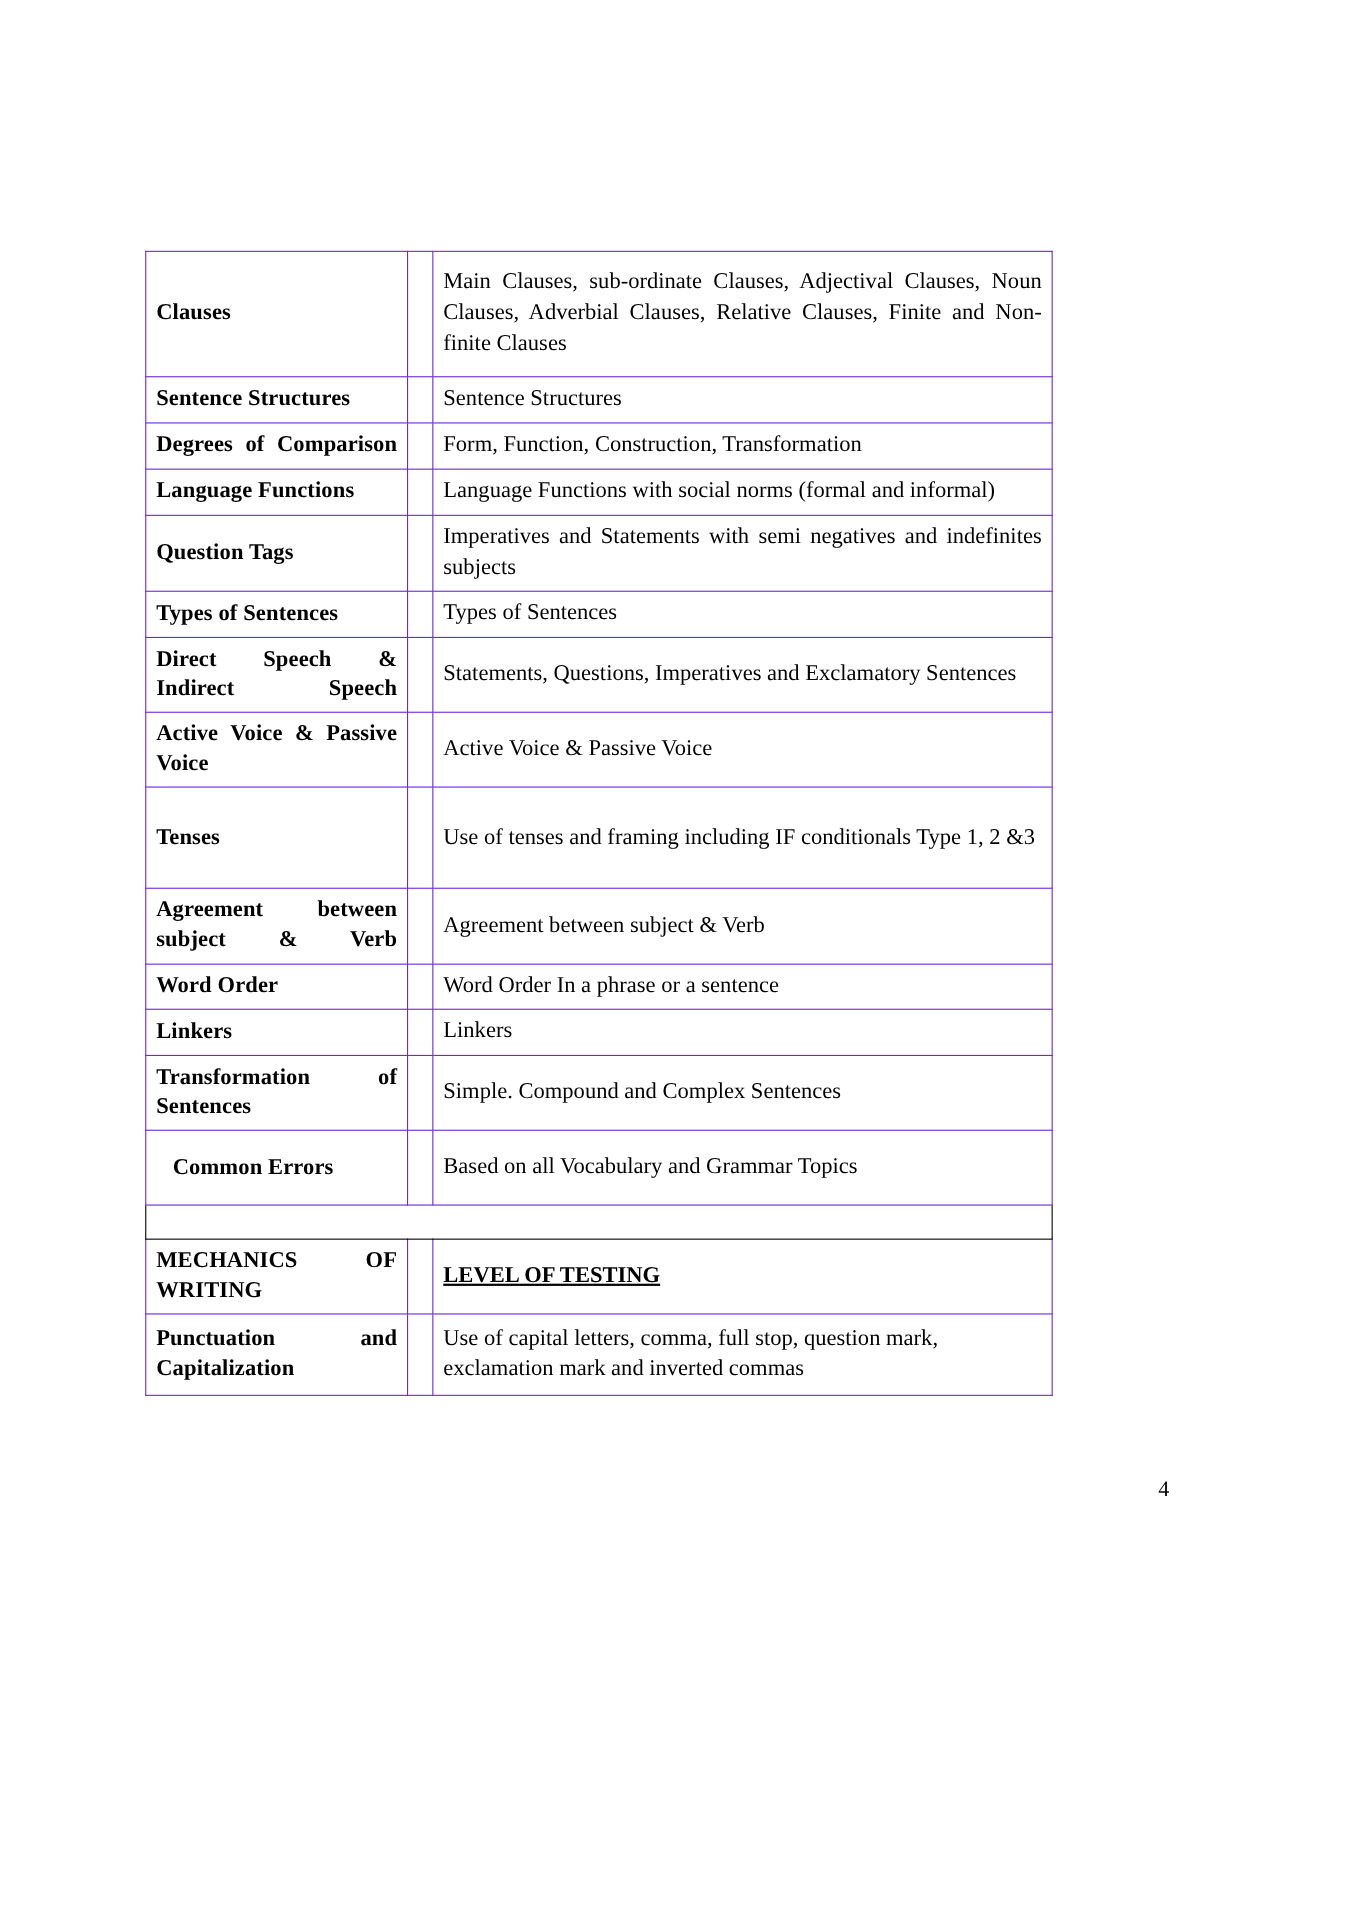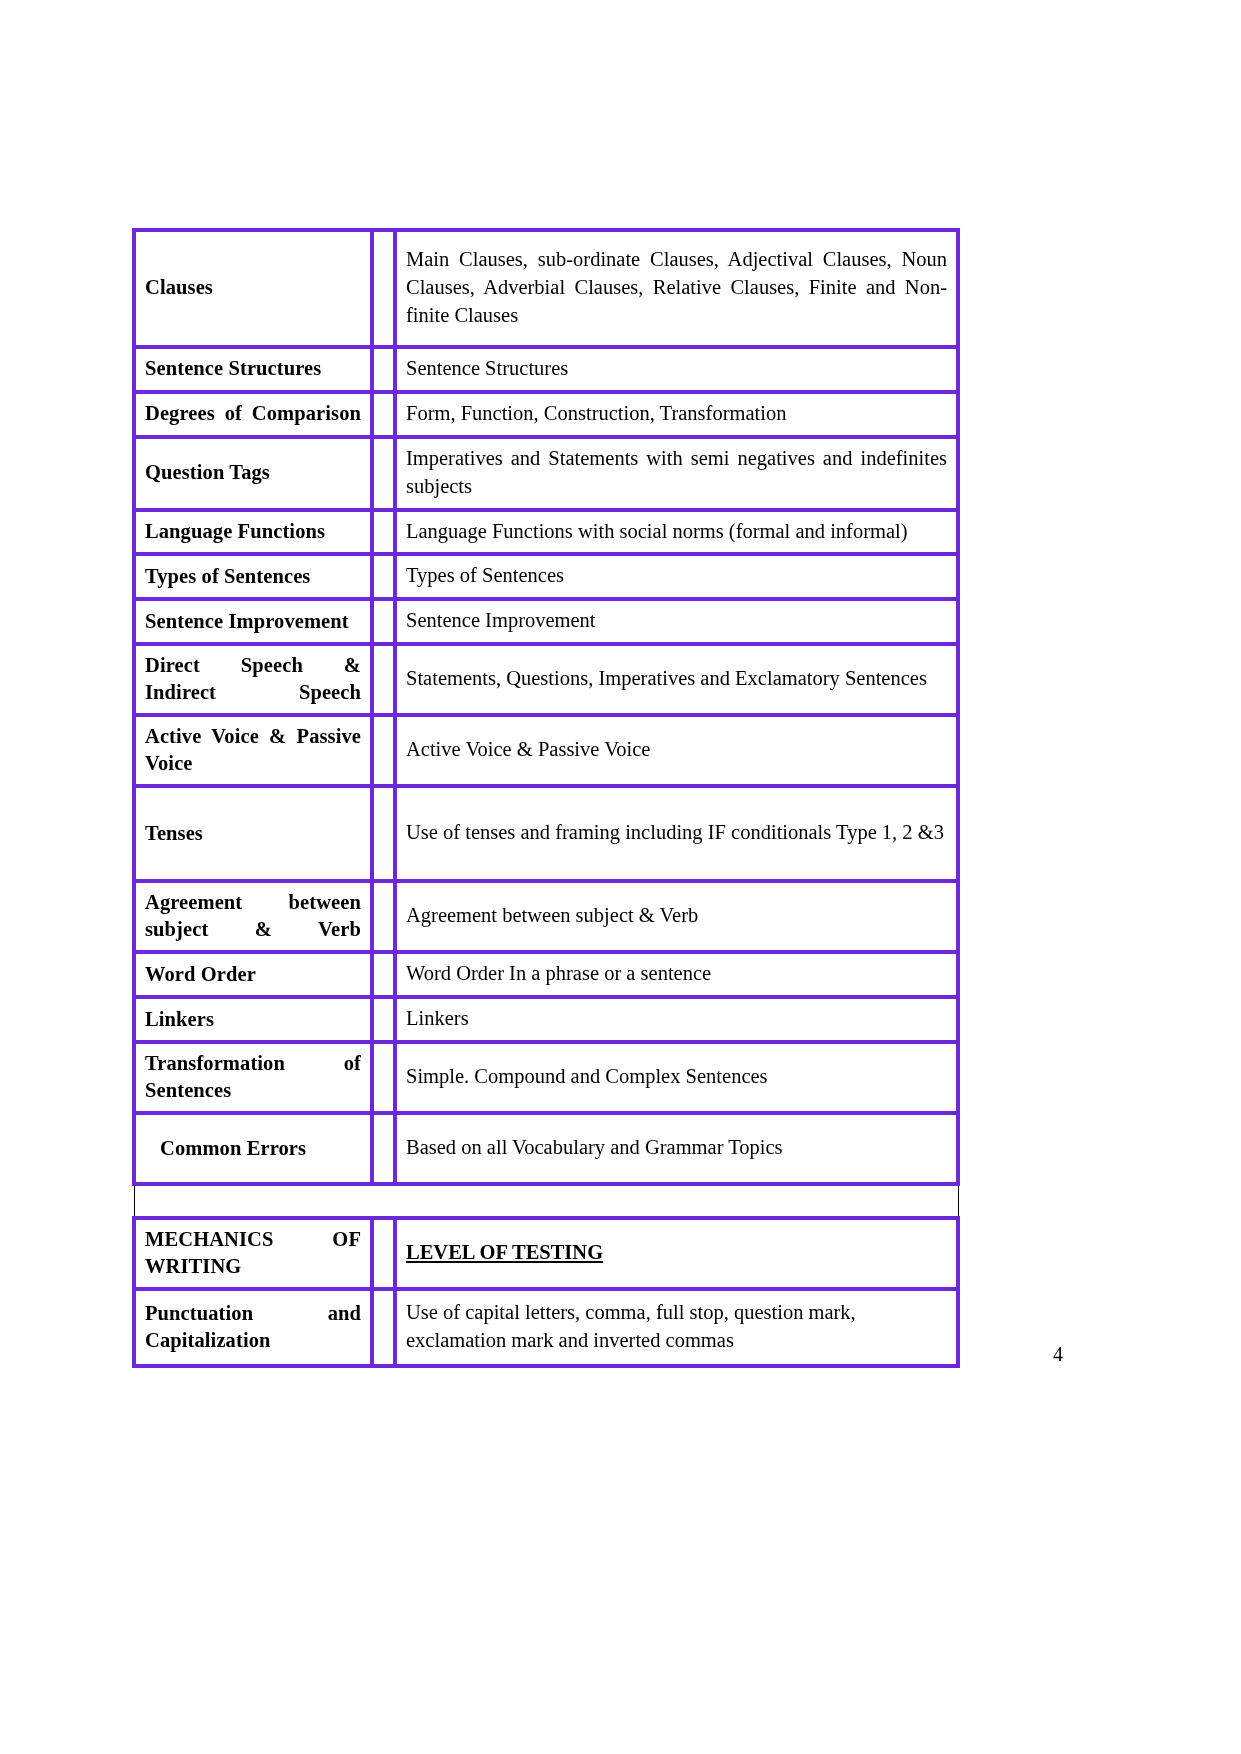--- a/index.html
+++ b/index.html
@@ -27,21 +27,21 @@
   .syllabus-table {
     position: absolute;
     left: 132px;
     top: 228px;
     width: 824px;
     border-collapse: collapse;
     table-layout: fixed;
   }
 
   .syllabus-table td {
-    border: 4px solid #6d28d9;
+    border: 1px solid #6d28d9;
     vertical-align: middle;
     padding: 6px 9px 7px 9px;
   }
 
   col.c-label { width: 238px; }
   col.c-gap   { width: 23px; }
   col.c-desc  { width: 563px; }
 
   .cell-label {
     font-weight: bold;
@@ -116,38 +116,33 @@
           <td class="cell-label nostretch">Sentence Structures</td>
           <td class="cell-gap"></td>
           <td class="cell-desc nojust">Sentence Structures</td>
         </tr>
         <tr>
           <td class="cell-label">Degrees of Comparison</td>
           <td class="cell-gap"></td>
           <td class="cell-desc nojust">Form, Function, Construction, Transformation</td>
         </tr>
         <tr>
+          <td class="cell-label nostretch">Language Functions</td>
+          <td class="cell-gap"></td>
+          <td class="cell-desc">Language Functions with social norms (formal and informal)</td>
+        </tr>
+        <tr>
           <td class="cell-label nostretch">Question Tags</td>
           <td class="cell-gap"></td>
           <td class="cell-desc">Imperatives and Statements with semi negatives and indefinites subjects</td>
         </tr>
         <tr>
-          <td class="cell-label nostretch">Language Functions</td>
-          <td class="cell-gap"></td>
-          <td class="cell-desc">Language Functions with social norms (formal and informal)</td>
-        </tr>
-        <tr>
           <td class="cell-label nostretch">Types of Sentences</td>
           <td class="cell-gap"></td>
           <td class="cell-desc nojust">Types of Sentences</td>
-        </tr>
-        <tr>
-          <td class="cell-label nostretch">Sentence Improvement</td>
-          <td class="cell-gap"></td>
-          <td class="cell-desc nojust">Sentence Improvement</td>
         </tr>
         <tr>
           <td class="cell-label">Direct Speech &amp; Indirect Speech</td>
           <td class="cell-gap"></td>
           <td class="cell-desc">Statements, Questions, Imperatives and Exclamatory Sentences</td>
         </tr>
         <tr>
           <td class="cell-label">Active Voice &amp; Passive Voice</td>
           <td class="cell-gap"></td>
           <td class="cell-desc nojust">Active Voice &amp; Passive Voice</td>

